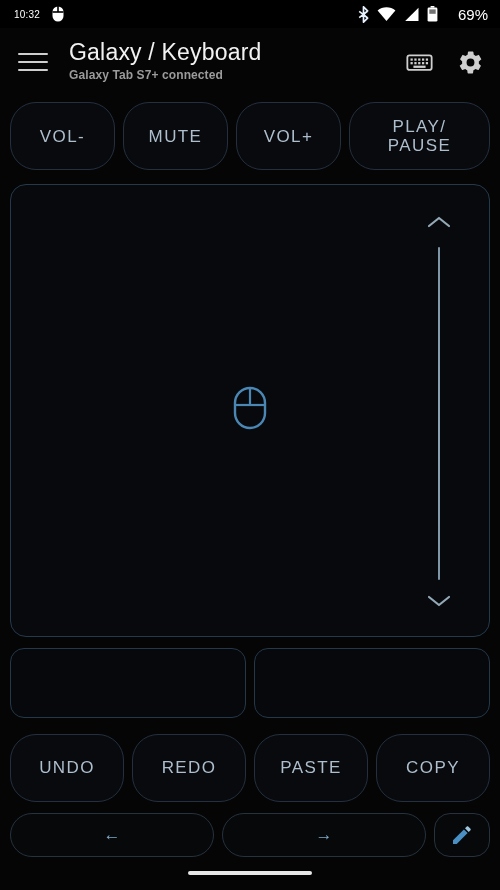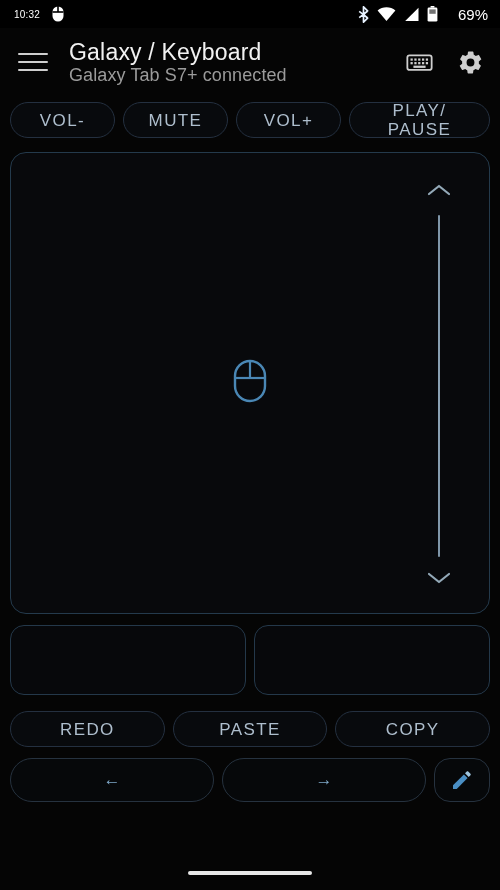--- a/index.html
+++ b/index.html
@@ -51,35 +51,35 @@
     background: #cfcfcf; border-radius: 1px;
   }
   .titlebox {
     margin-left: 21px; flex: 1 1 auto; min-width: 0;
   }
   .title {
     font-size: 23px; color: #f2f2f2; font-weight: 300;
     letter-spacing: .2px; line-height: 26px; white-space: nowrap;
   }
   .subtitle {
-    font-size: 18px; color: #9b9b9b; font-weight: 400;
+    font-size: 12px; color: #9b9b9b; font-weight: 700;
     letter-spacing: .1px; line-height: 20px; white-space: nowrap;
   }
   .appbar-actions { display: flex; align-items: center; gap: 24px; margin-left: 6px; }
   .appbar-icon { width: 27px; height: 27px; display: block; cursor: pointer; }
 
   
   .media-row {
     flex: 0 0 auto;
     display: flex; gap: 8px;
     padding: 6px 10px 4px 10px;
   }
   .pill {
     flex: 1 1 0;
-    height: 36px;
+    height: 68px;
     border: 1px solid #243040;
     border-radius: 26px;
     background: #080a0d;
     color: #aebecd;
     font-size: 17px;
     letter-spacing: 1.4px;
     font-weight: 300;
     display: flex; align-items: center; justify-content: center;
     text-align: center;
     line-height: 19px;
@@ -268,20 +268,21 @@
       </svg>
     </div>
   </div>
 
   <div class="click-row">
     <div class="click-panel"></div>
     <div class="click-panel"></div>
   </div>
 
   <div class="edit-row">
+    <div class="pill">UNDO</div>
     <div class="pill">REDO</div>
     <div class="pill">PASTE</div>
     <div class="pill">COPY</div>
   </div>
 
   <div class="nav-row">
     <div class="nav-pill arrow-left">←</div>
     <div class="nav-pill arrow-right">→</div>
     <div class="nav-square">
       <svg width="24" height="24" viewBox="0 0 24 24">

